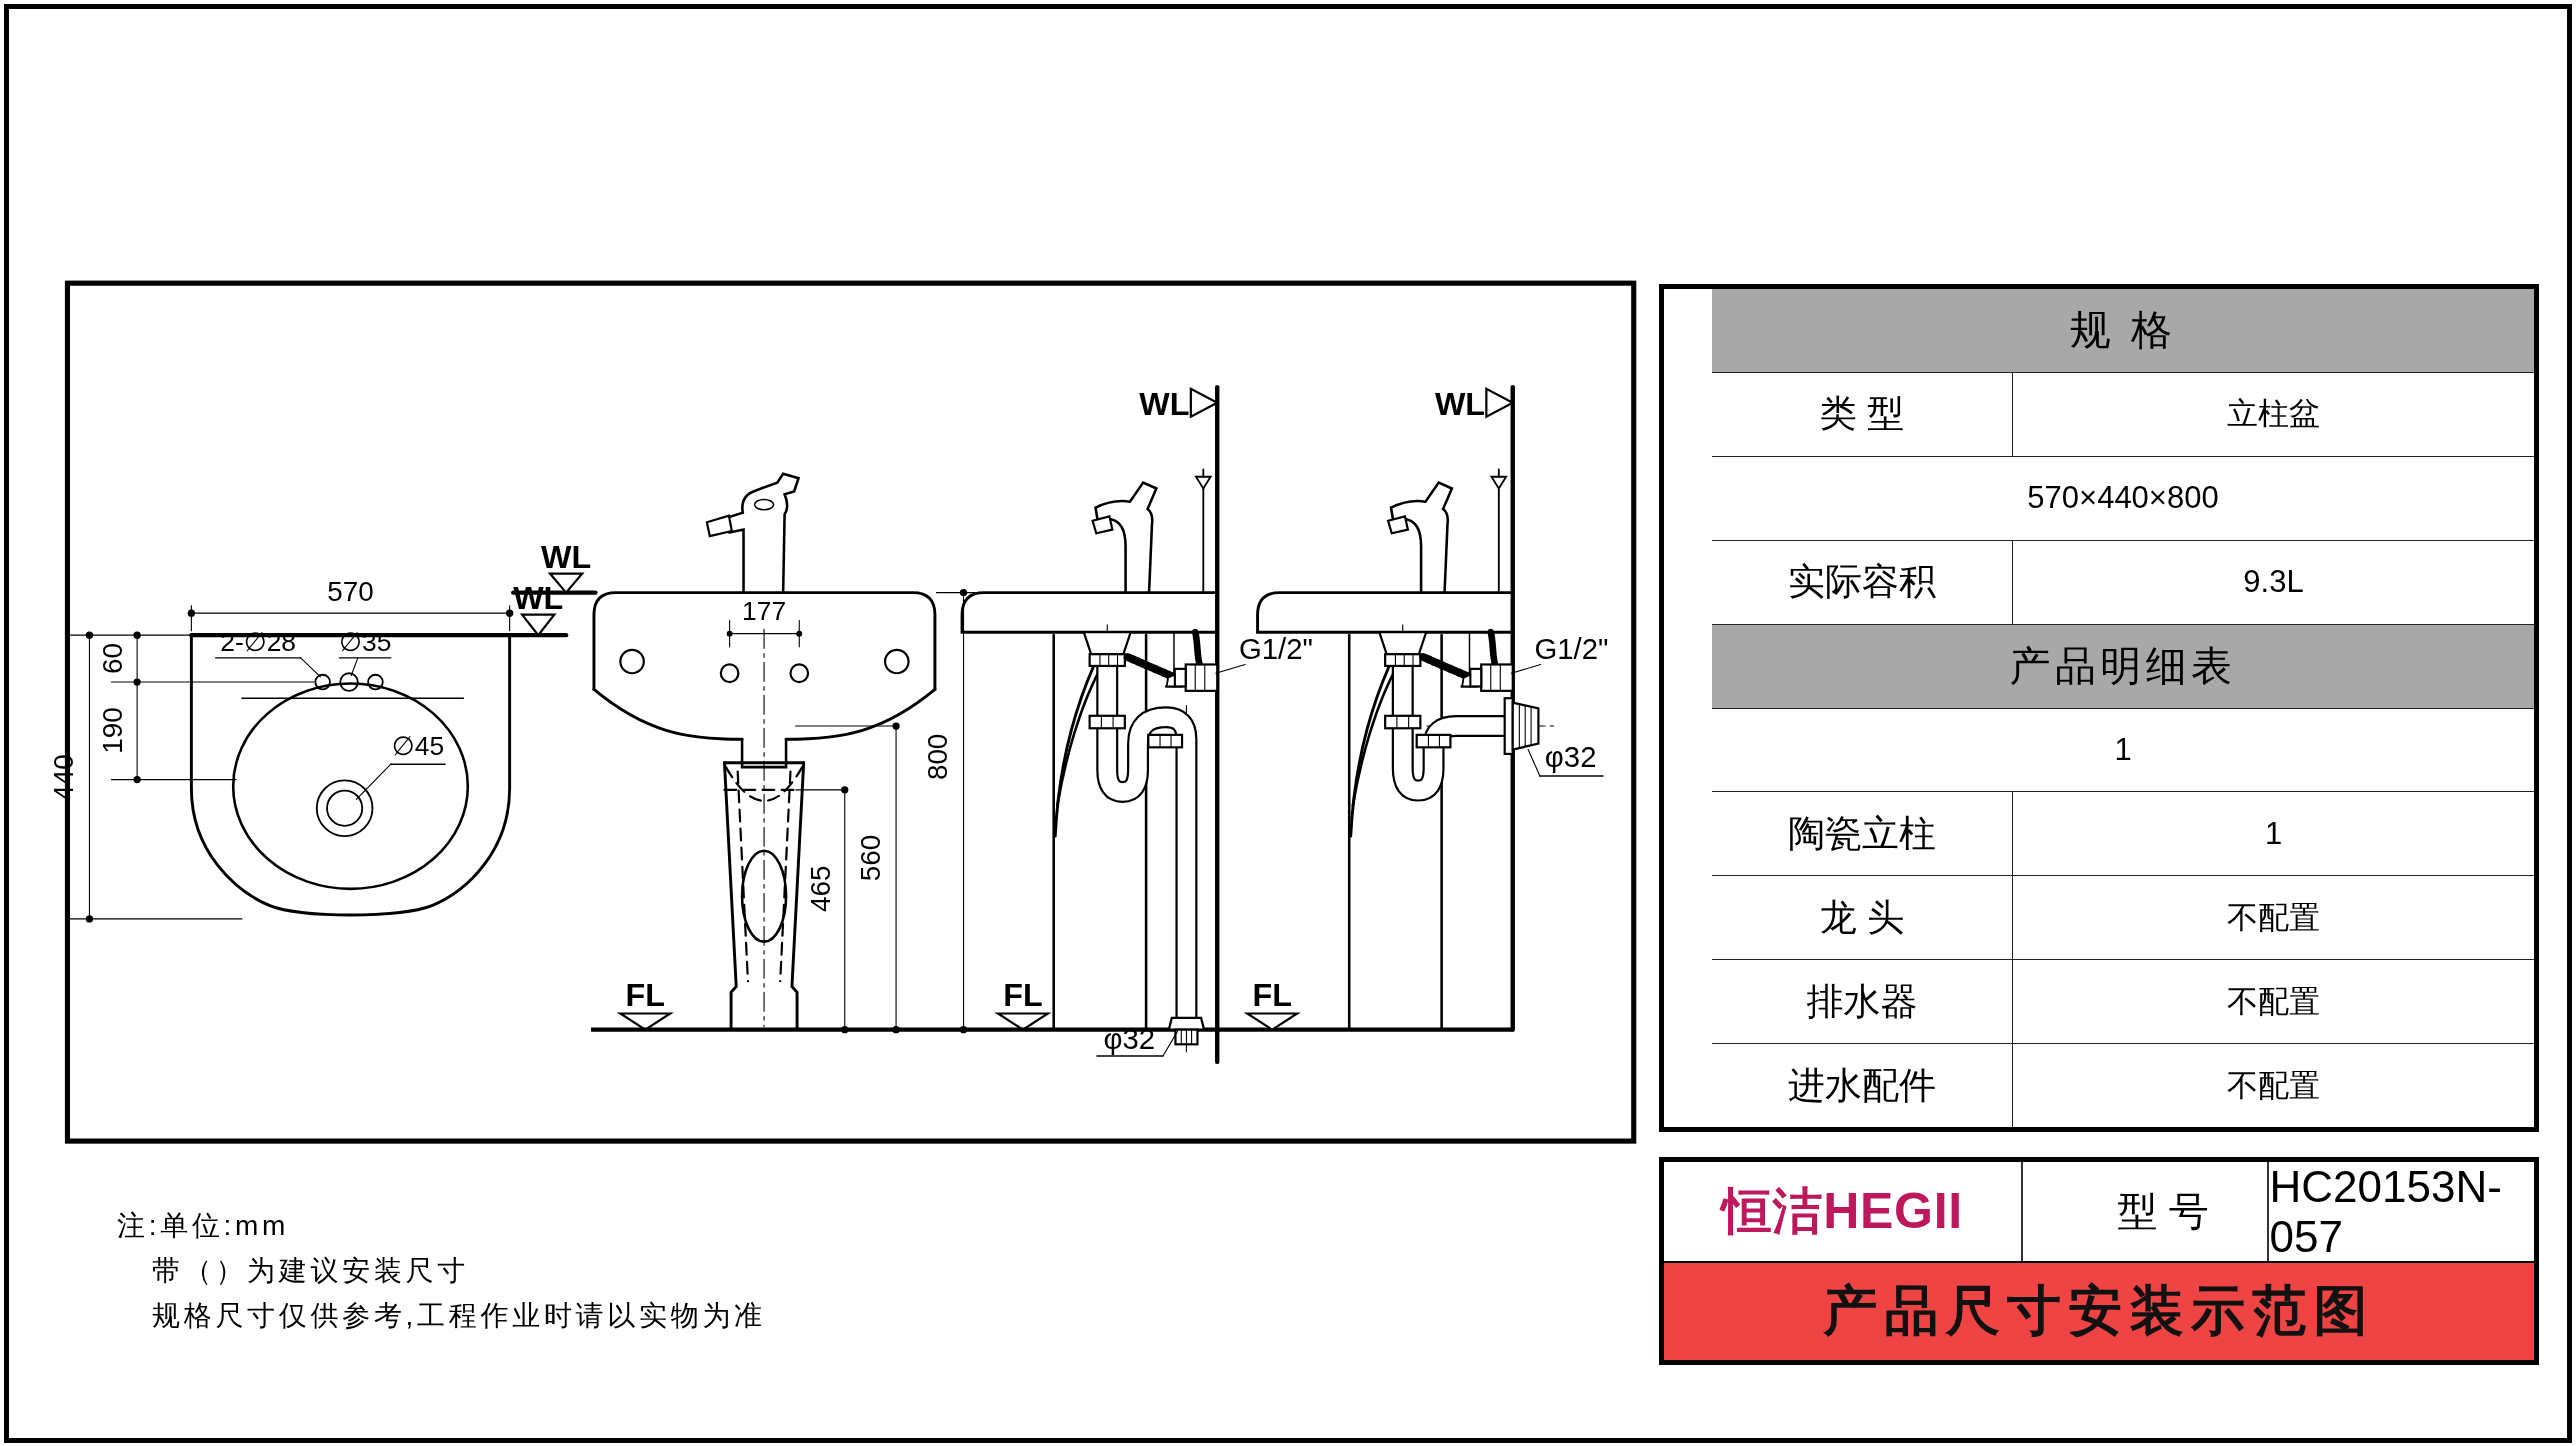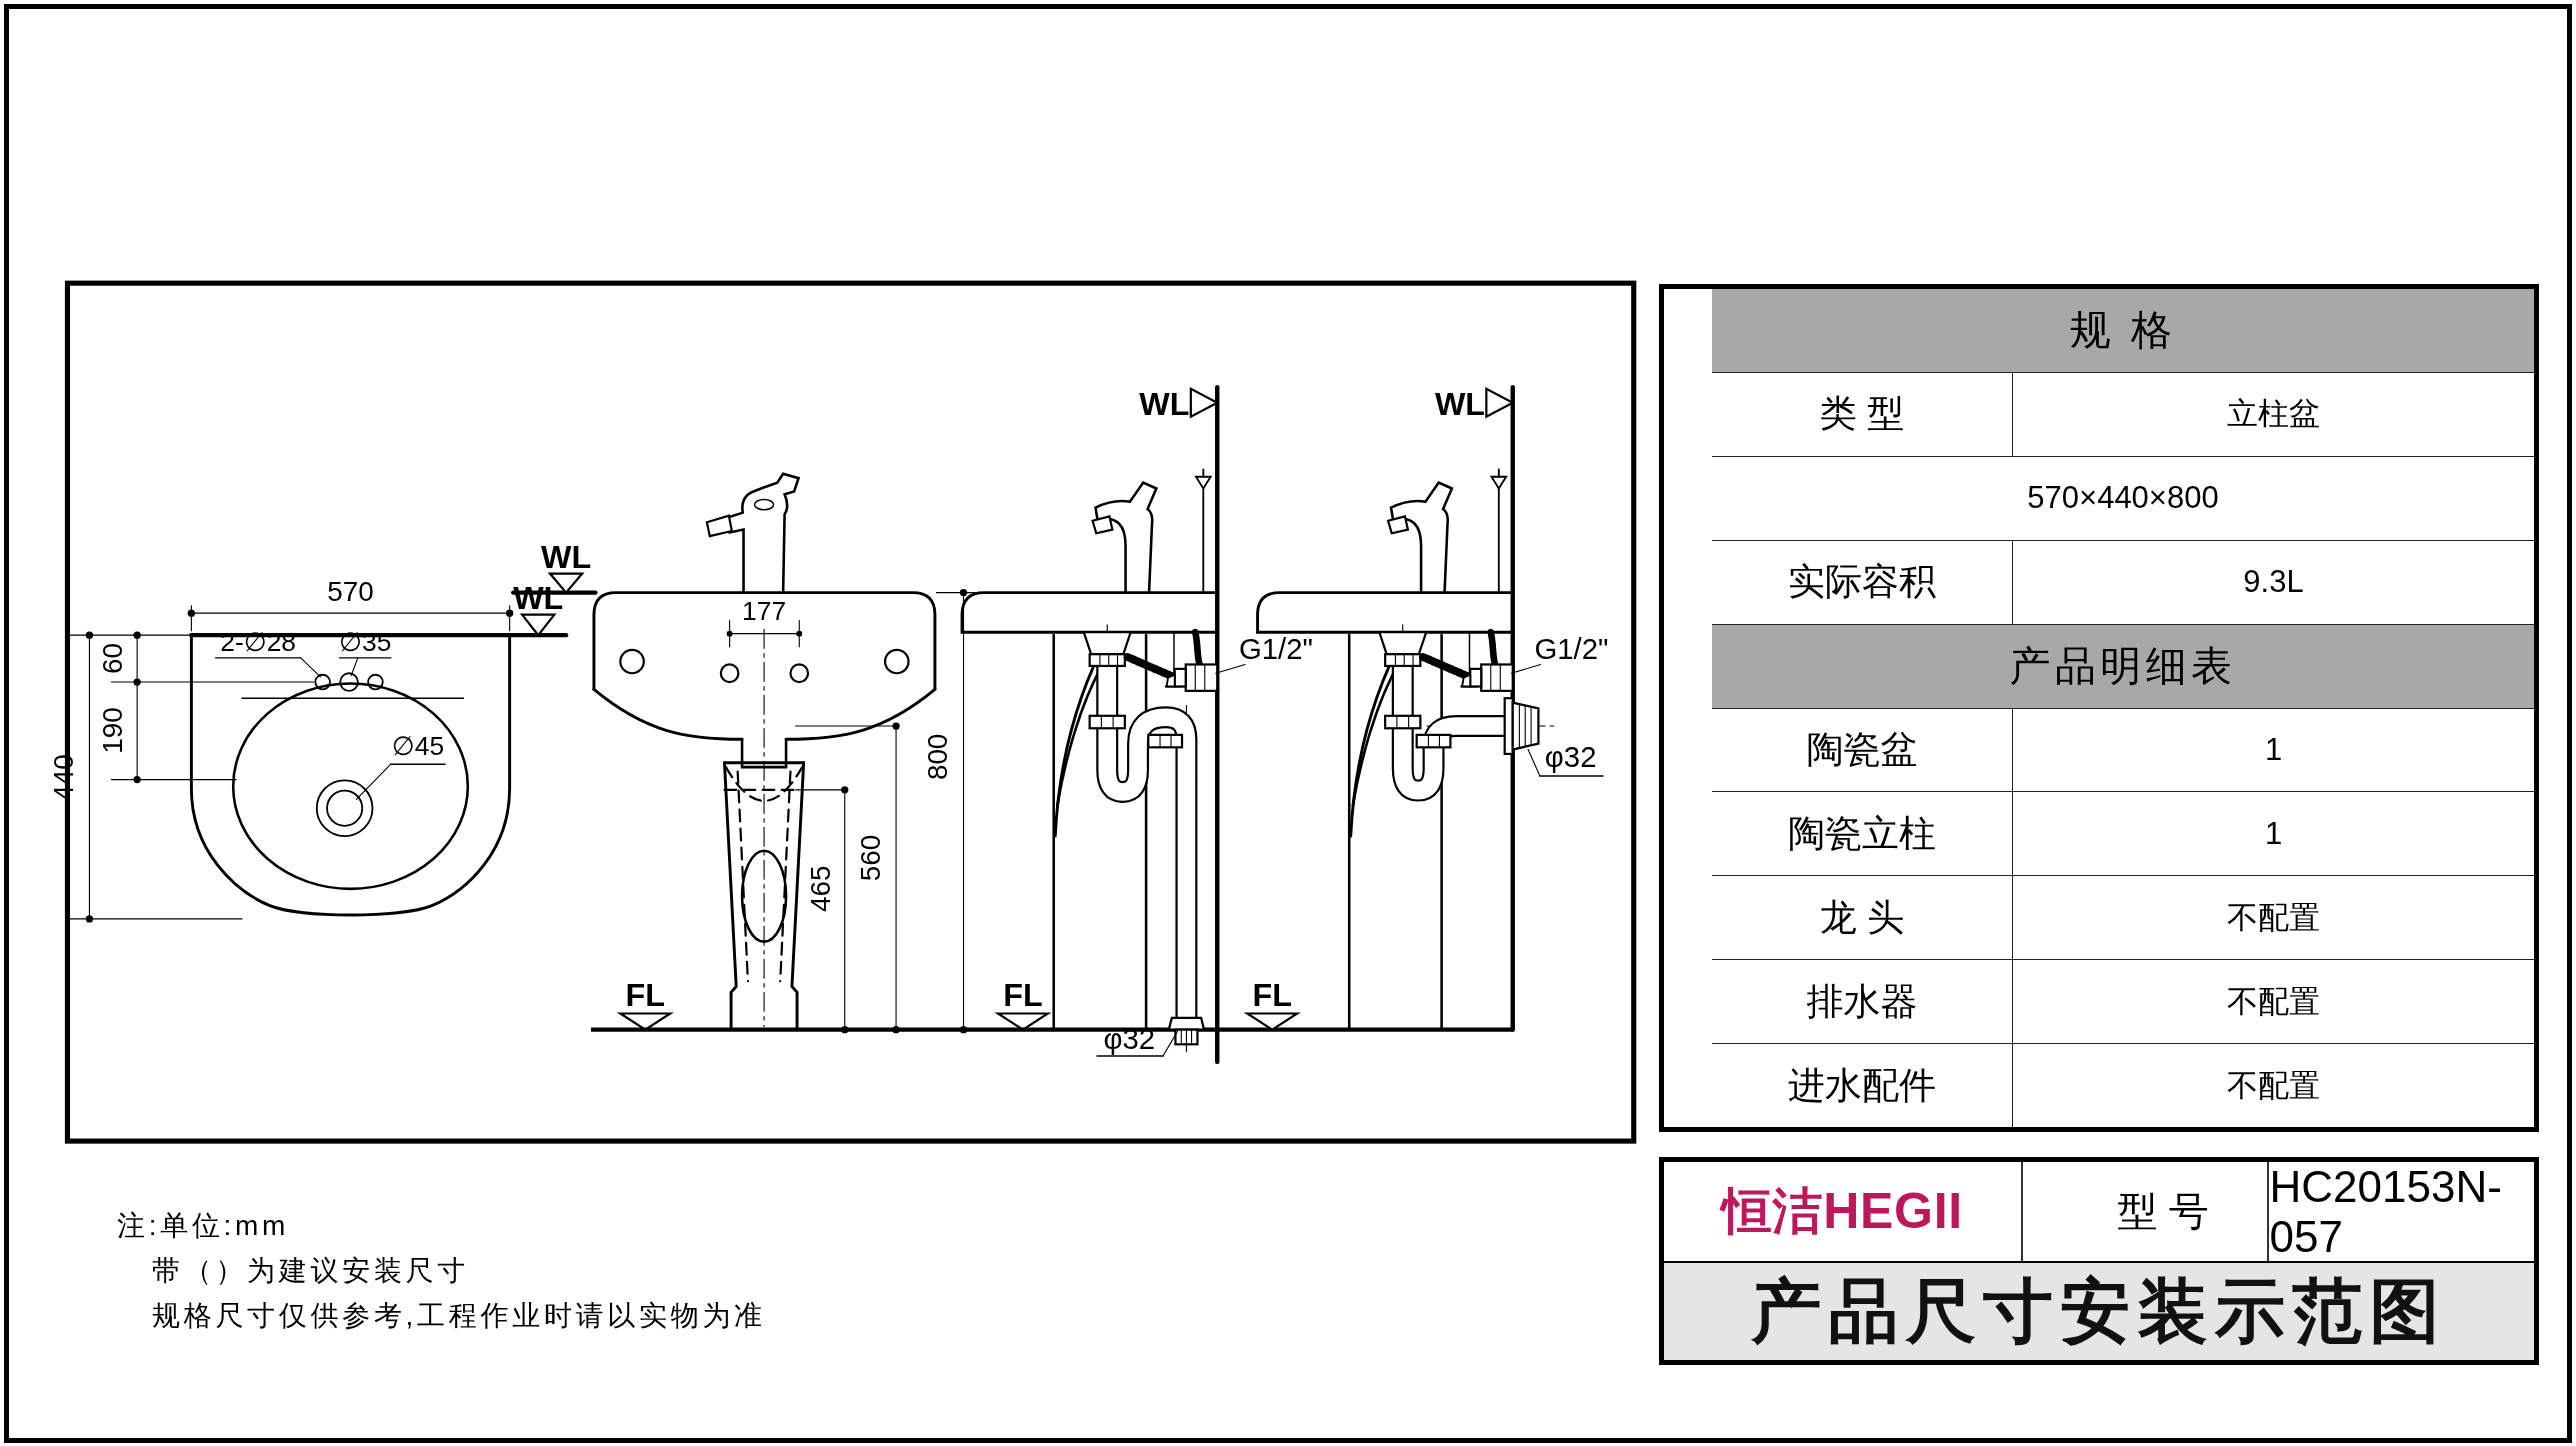--- a/index.html
+++ b/index.html
@@ -22,22 +22,22 @@
 
   
   .title-block{position:absolute;left:1659px;top:1157px;width:880px;height:208px;
     border:5.1px solid #000;box-sizing:border-box;display:flex;flex-direction:column;background:#fff;}
   .tb-top{height:50%;display:flex;border-bottom:2.9px solid #000;}
   .tb-logo{width:41%;display:flex;align-items:center;justify-content:center;
     font-size:50px;font-weight:bold;color:#be185d;letter-spacing:0.7px;border-right:2.2px solid #333;}
   .tb-model-label{width:24%;display:flex;align-items:center;justify-content:center;
     font-size:40px;border-right:2.2px solid #333;padding-left:36px;}
   .tb-model-value{flex:1;display:flex;align-items:center;justify-content:center;font-size:44px;}
-  .tb-banner{flex:1;background:#e5e5e5;display:flex;align-items:center;justify-content:center;
-    font-size:70px;font-weight:bold;letter-spacing:7.3px;color:#111;}
+  .tb-banner{flex:1;background:#ef4444;display:flex;align-items:center;justify-content:center;
+    font-size:54px;font-weight:bold;letter-spacing:7.3px;color:#111;}
 
   
   .notes{position:absolute;left:117px;top:1203px;font-size:28px;letter-spacing:3.7px;line-height:45px;}
   .notes .indent{margin-left:35px;}
 </style>
 </head>
 <body>
 
 <div class="sheet">
 
@@ -322,23 +322,20 @@
           <span>实际容积</span>
         </div>
       <div class="tv">
           <span>9.3L</span>
         </div>
     </div>
     <div class="trow thead">
       <span>产品明细表</span>
     </div>
     <div class="trow">
-      <div class="tl">
-          <span>陶瓷盆</span>
-        </div>
       <div class="tv">
           <span>1</span>
         </div>
     </div>
     <div class="trow">
       <div class="tl">
           <span>陶瓷立柱</span>
         </div>
       <div class="tv">
           <span>1</span>

